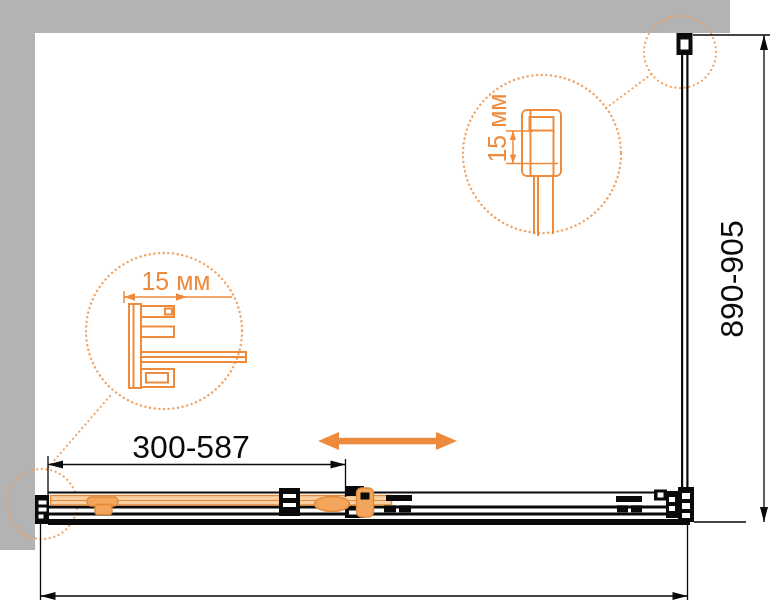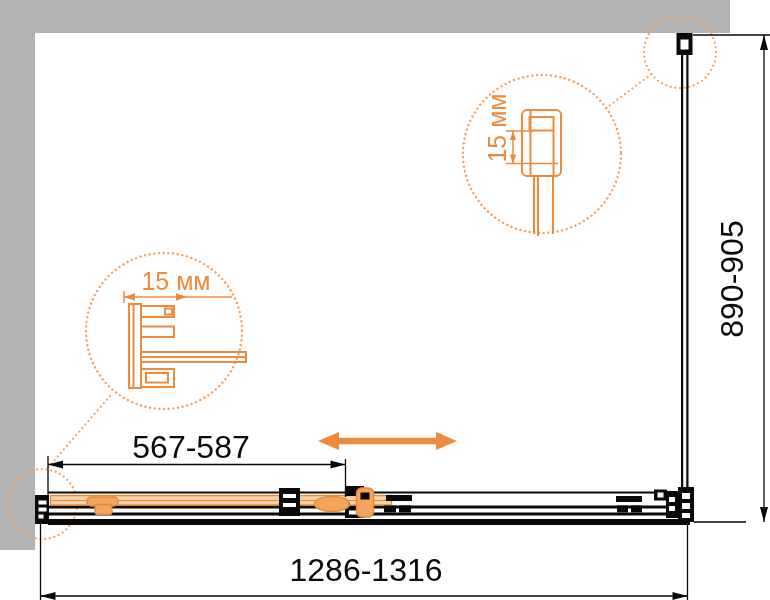--- a/index.html
+++ b/index.html
@@ -139,18 +139,17 @@
     <polygon points="764,522 760,507 768,507" class="kf"></polygon>
   </g>
 
   <g>
     <rect x="337" y="437.8" width="101" height="6.5" class="af"></rect>
     <polygon points="318,441 339,432 339,450" class="af"></polygon>
     <polygon points="457,441 436,432 436,450" class="af"></polygon>
   </g>
 </svg>
 
-  <div class="lbl big" style="left:191px;top:447px;">567-587</div>
-  <div class="lbl big" style="left:366px;top:570px;">1286-1316</div>
+  <div class="lbl big" style="left:191px;top:447px;">300-587</div>
   <div class="lbl big rot" style="left:732px;top:279px;">890-905</div>
   <div class="lbl detail rot" style="left:497px;top:128px;">15 мм</div>
   <div class="lbl detail" style="left:176px;top:281px;">15 мм</div>
 </div>
 
 </body></html>

